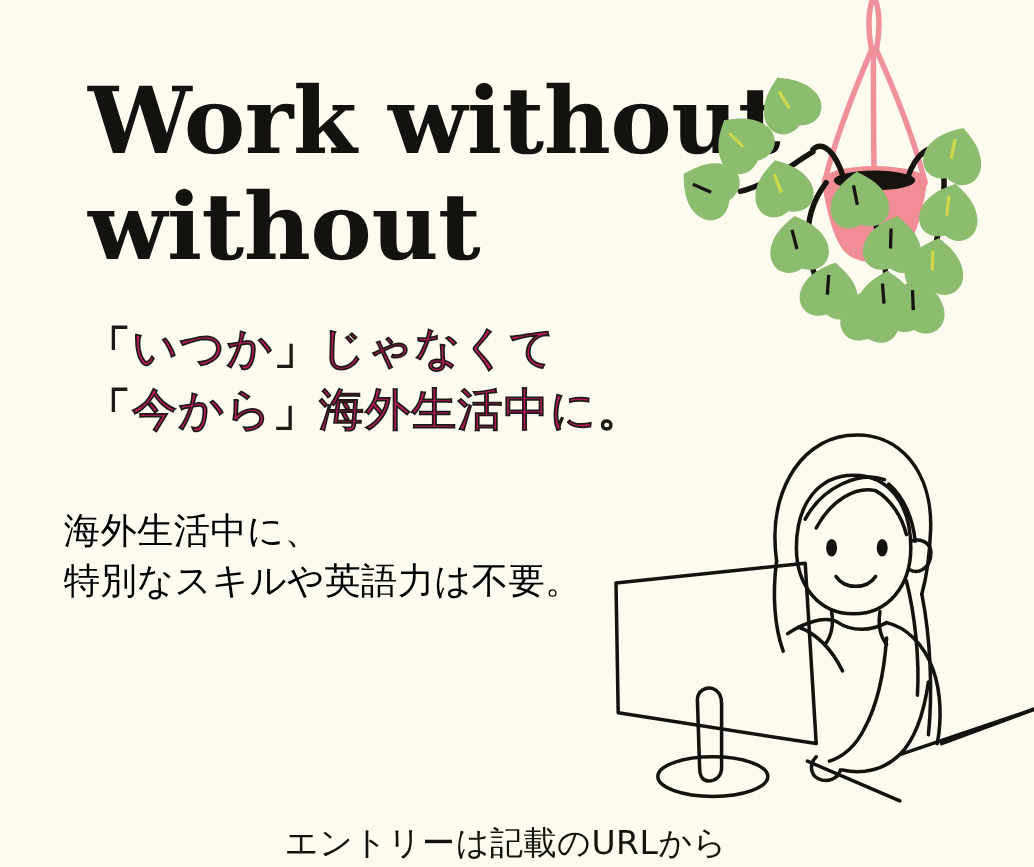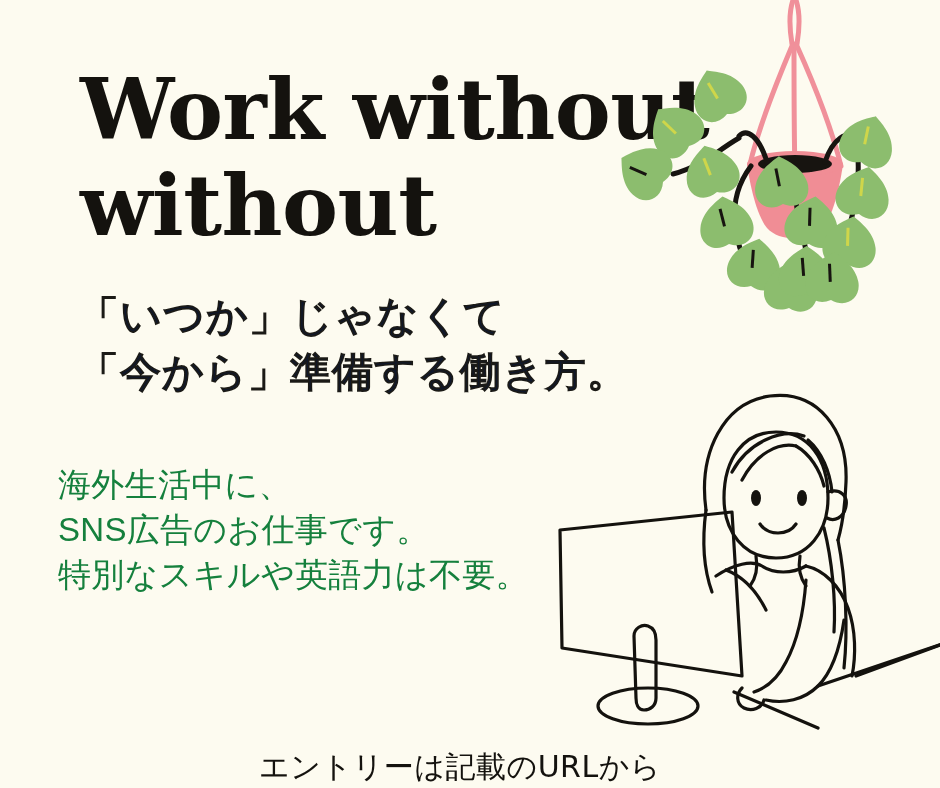--- a/index.html
+++ b/index.html
@@ -43,39 +43,39 @@
   
   .subtitle {
     position: absolute;
     left: 78px;
     top: 288px;
     width: 640px;
     font-family: "DejaVu Sans", "Liberation Sans", sans-serif;
     font-size: 41px;
     line-height: 56px;
     font-weight: 400;
-    color: #0f172a;
+    color: #be185d;
     -webkit-text-stroke: 1.6px #1b1a16;
     letter-spacing: 1px;
   }
   .subtitle .sub-line {
     display: block;
     white-space: nowrap;
   }
 
   
   .body-copy {
     position: absolute;
     left: 58px;
     top: 462px;
     width: 520px;
-    font-family: Liberation Sans, sans-serif;
+    font-family: Liberation Serif, serif;
     font-size: 33px;
     line-height: 45px;
-    color: #15803d;
+    color: #000000;
     letter-spacing: 0.3px;
   }
   .body-copy .body-line {
     display: block;
     white-space: nowrap;
   }
 
   
   .footer-note {
     position: absolute;
@@ -114,26 +114,25 @@
 
 <div id="poster">
 
   <div class="headline">
     <span class="hl-line">Work without</span>
     <span class="hl-line">without</span>
   </div>
 
   <div class="subtitle">
     <span class="sub-line">「いつか」じゃなくて</span>
-    <span class="sub-line">「今から」準備する働き方。</span>
+    <span class="sub-line">「今から」海外生活中に。</span>
   </div>
 
   <div class="body-copy">
     <span class="body-line">海外生活中に、</span>
-    <span class="body-line">SNS広告のお仕事です。</span>
     <span class="body-line">特別なスキルや英語力は不要。</span>
   </div>
 
   <div class="footer-note">エントリーは記載のURLから</div>
 
   <div class="plant-art">
     <svg viewBox="0 0 290 330" width="290" height="330">
 
       <g fill="none" stroke="#f0909a" stroke-width="5" stroke-linecap="round">
         <path d="M138 4 C134 16 134 30 137 48"></path>

